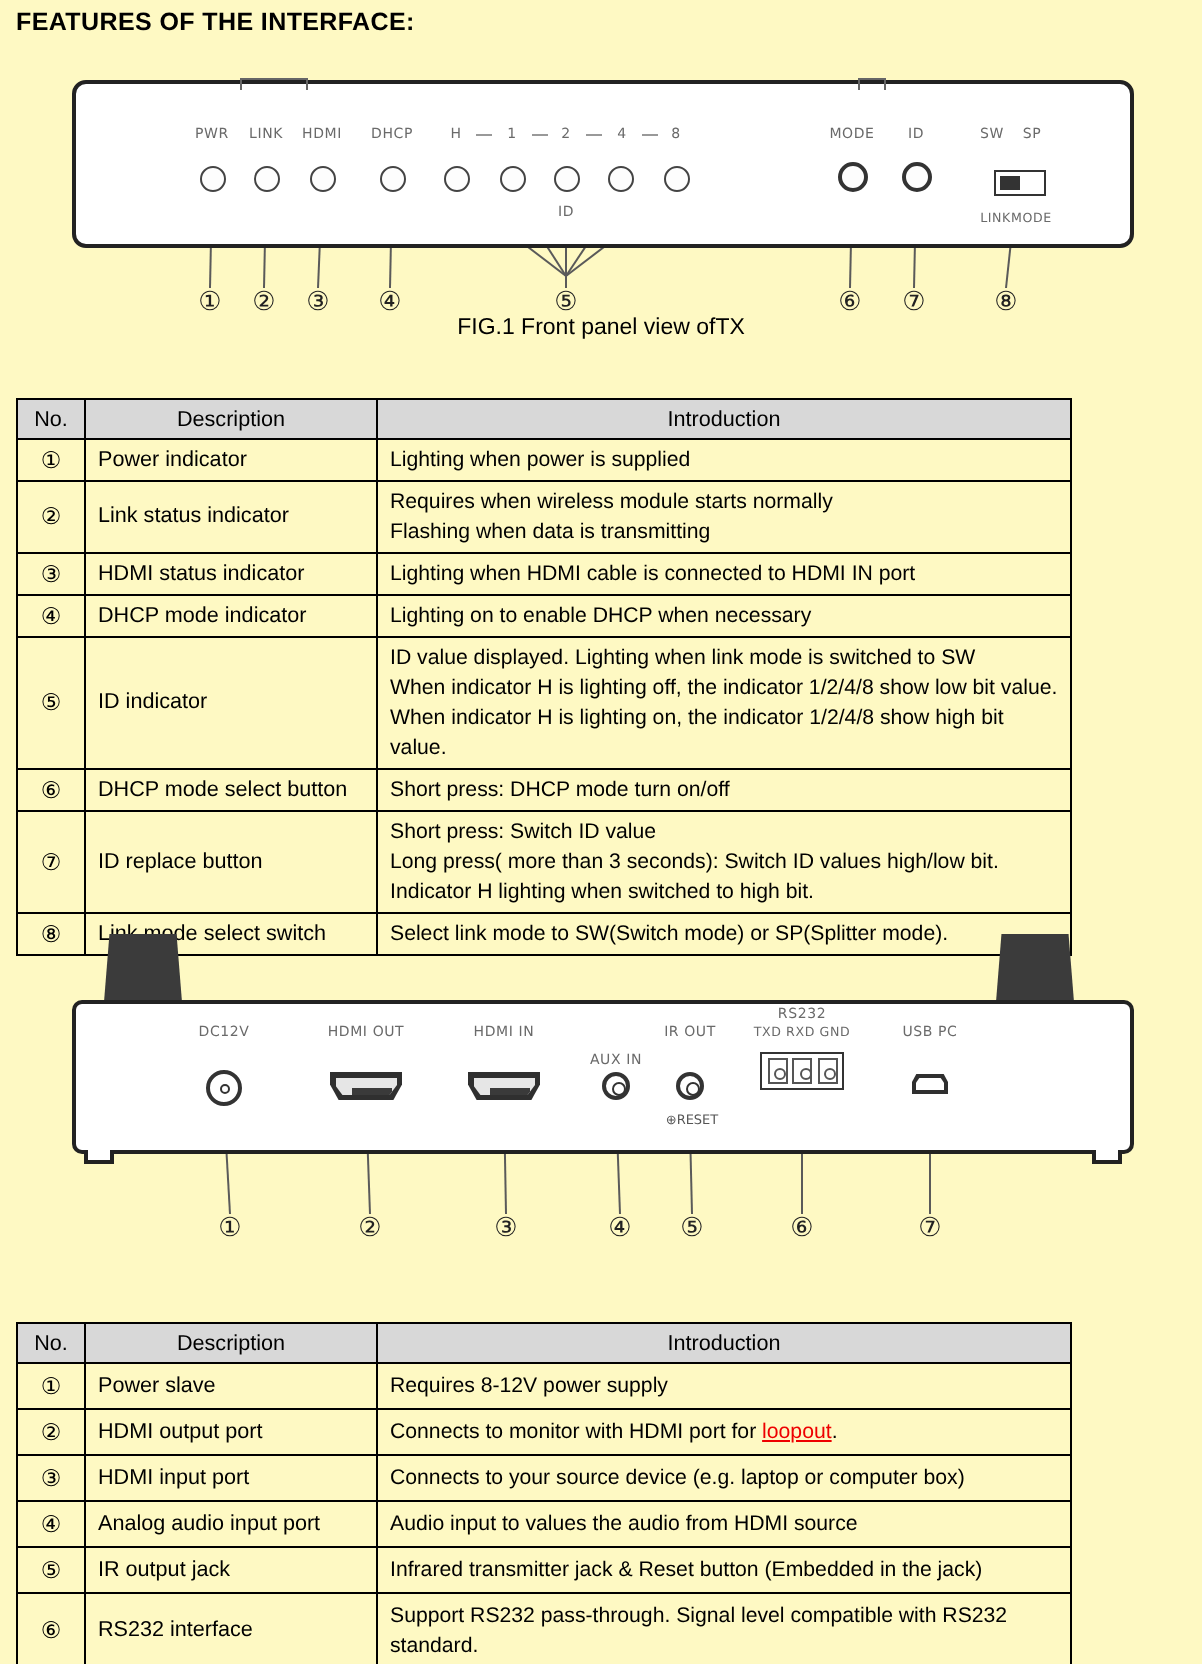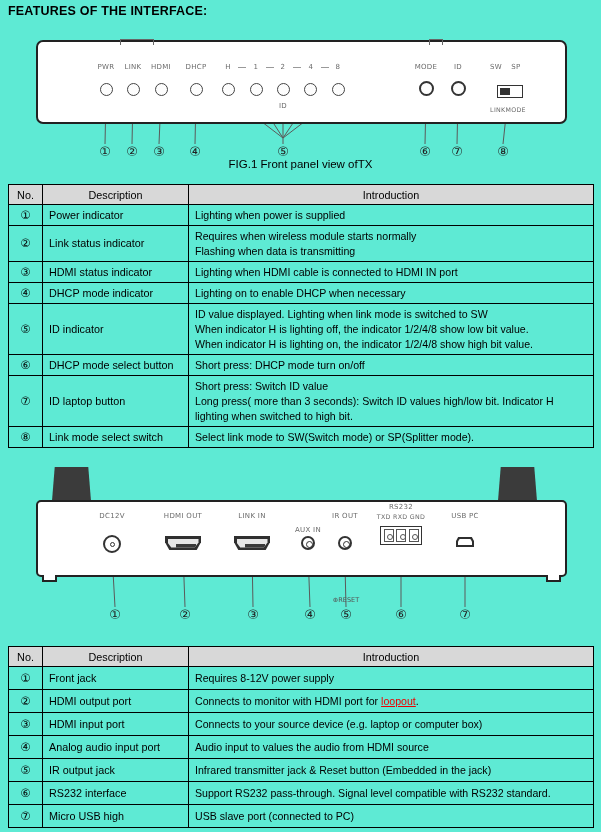--- a/index.html
+++ b/index.html
@@ -1,18 +1,18 @@
 <!DOCTYPE html>
 <html><head>
 <meta charset="utf-8">
 <style>
   * { margin:0; padding:0; box-sizing:border-box; }
   html,body { width:601px; height:832px; }
   body { background:#fff; font-family:"Liberation Sans", sans-serif; position:relative; overflow:hidden; color:#000; }
-  .page { position:absolute; inset:0; background:#5eead4; }
+  .page { position:absolute; inset:0; background:#fef9c3; }
 
   .heading { position:absolute; left:8px; top:4px; font-size:12.5px; font-weight:bold; letter-spacing:.2px; }
 
   
   .fig { position:absolute; left:0; width:601px; }
   #fig1 { top:30px; height:135px;padding-left:20px; }
   #fig2 { top:455px; height:172px; }
   .fig svg.lines { position:absolute; left:0; top:0; }
   .ln { stroke:#5a5a5a; stroke-width:1; fill:none; }
 
@@ -43,29 +43,29 @@
 
   
   .antenna { position:absolute; top:12px; width:39px; height:34px; background:#3b3b3b; clip-path:polygon(7% 0, 93% 0, 100% 100%, 0 100%); }
   .ring-outer { position:absolute; left:103px; top:80px; width:18px; height:18px; border:2px solid #333; border-radius:50%; background:#fff; }
   .ring-inner { position:absolute; left:4.5px; top:4.5px; width:5px; height:5px; border:1.5px solid #333; border-radius:50%; }
   .hdmi-conn { position:absolute; top:81px; width:36px; height:14px; background:#2f2f2f; clip-path:polygon(0 0,100% 0,100% 45%,88% 100%,12% 100%,0 45%); }
   .hdmi-inner { position:absolute; left:2.5px; top:2.5px; right:2.5px; bottom:2.5px; background:#e6e6e6; clip-path:polygon(0 0,100% 0,100% 45%,88% 100%,12% 100%,0 45%); }
   .hdmi-slot { position:absolute; left:8px; top:5px; width:20px; height:4px; background:#3a3a3a; }
   .jack { position:absolute; top:81px; width:14px; height:14px; border:2px solid #333; border-radius:50%; background:#fff; }
   .jack::after { content:""; position:absolute; left:2.5px; top:2.5px; width:5px; height:5px; border:1px solid #333; border-radius:50%; }
-  .reset-label { position:absolute; left:325px; top:101px; width:42px; text-align:center; font-size:6.5px; color:#555; font-family:"DejaVu Sans", sans-serif; white-space:nowrap;margin-top:40px; }
+  .reset-label { position:absolute; left:325px; top:101px; width:42px; text-align:center; font-size:6.5px; color:#555; font-family:"DejaVu Sans", sans-serif; white-space:nowrap; }
   .rs-block { position:absolute; left:380px; top:71px; width:42px; height:19px; border:1.5px solid #333; display:flex; align-items:center; justify-content:space-evenly; background:#fff; }
   .rs-cell { width:10px; height:13px; border:1px solid #555; position:relative; }
   .rs-cell::after { content:""; position:absolute; left:2.5px; top:4px; width:4px; height:4px; border:1px solid #555; border-radius:50%; }
   .usb-conn { position:absolute; left:456px; top:82px; width:18px; height:10px; background:#2f2f2f; clip-path:polygon(12% 0,88% 0,100% 40%,100% 100%,0 100%,0 40%); }
   .usb-inner { position:absolute; left:2px; top:2px; right:2px; bottom:2px; background:#fff; clip-path:polygon(12% 0,88% 0,100% 40%,100% 100%,0 100%,0 40%); }
 
   
-  .dtable { position:absolute; left:8px; width:586px; border-collapse:collapse; table-layout:fixed; font-size:10.8px; }
+  .dtable { position:absolute; left:8px; width:528px; border-collapse:collapse; table-layout:fixed; font-size:10.8px;margin-top:15px; }
   #table1 { top:184px; }
   #table2 { top:646px; }
   .dtable th { background:#d8d8d8; font-weight:normal; font-size:10.8px; height:20px; border:1px solid #000; text-align:center; }
   .dtable td { border:1px solid #000; vertical-align:middle; padding:2.5px 6px; line-height:15px; }
   #table2 td { padding:3.5px 6px; }
   .h-no { width:34px; } .h-desc { width:146px; }
   .c-no { text-align:center; font-family:"DejaVu Sans", sans-serif; font-size:11.5px; padding:2px; }
   .c-intro { white-space:pre-line; font-size:10.6px; }
   .red-word { color:#ee0000; text-decoration:underline; text-decoration-color:#ee0000; }
 </style>
@@ -185,21 +185,21 @@
 When indicator H is lighting off, the indicator 1/2/4/8 show low bit value.
 When indicator H is lighting on, the indicator 1/2/4/8 show high bit value.</td>
         </tr>
       <tr>
           <td class="c-no">⑥</td>
           <td class="c-desc">DHCP mode select button</td>
           <td class="c-intro">Short press: DHCP mode turn on/off</td>
         </tr>
       <tr>
           <td class="c-no">⑦</td>
-          <td class="c-desc">ID laptop button</td>
+          <td class="c-desc">ID replace button</td>
           <td class="c-intro">Short press: Switch ID value
 Long press( more than 3 seconds): Switch ID values high/low bit. Indicator H lighting when switched to high bit.</td>
         </tr>
       <tr>
           <td class="c-no">⑧</td>
           <td class="c-desc">Link mode select switch</td>
           <td class="c-intro">Select link mode to SW(Switch mode) or SP(Splitter mode).</td>
         </tr>
     </tbody>
   </table>
@@ -216,21 +216,21 @@
     </svg>
 
     <div class="antenna" style="left:52px"></div>
     <div class="antenna" style="left:498px"></div>
     <div class="panel rear-panel"></div>
     <div class="foot" style="left:42px"></div>
     <div class="foot" style="left:546px"></div>
 
     <div class="plabel2" style="left:90px;top:57px;width:44px">DC12V</div>
     <div class="plabel2" style="left:158px;top:57px;width:50px">HDMI OUT</div>
-    <div class="plabel2" style="left:227px;top:57px;width:50px">LINK IN</div>
+    <div class="plabel2" style="left:227px;top:57px;width:50px">HDMI IN</div>
     <div class="plabel2" style="left:286px;top:71px;width:44px">AUX IN</div>
     <div class="plabel2" style="left:323px;top:57px;width:44px">IR OUT</div>
     <div class="plabel2" style="left:379px;top:48px;width:44px">RS232</div>
     <div class="plabel2 tiny" style="left:372px;top:58px;width:58px">TXD RXD GND</div>
     <div class="plabel2" style="left:443px;top:57px;width:44px">USB PC</div>
 
     <div class="ring-outer">
         <div class="ring-inner"></div>
       </div>
     <div class="hdmi-conn" style="left:165px">
@@ -269,21 +269,21 @@
     <thead>
       <tr>
         <th class="h-no">No.</th>
         <th class="h-desc">Description</th>
         <th>Introduction</th>
       </tr>
     </thead>
     <tbody>
       <tr>
           <td class="c-no">①</td>
-          <td class="c-desc">Front jack</td>
+          <td class="c-desc">Power slave</td>
           <td class="c-intro">Requires 8-12V power supply</td>
         </tr>
       <tr>
           <td class="c-no">②</td>
           <td class="c-desc">HDMI output port</td>
           <td class="c-intro"><span>Connects to monitor with HDMI port for </span><span class="red-word">loopout</span><span>.</span></td>
         </tr>
       <tr>
           <td class="c-no">③</td>
           <td class="c-desc">HDMI input port</td>

